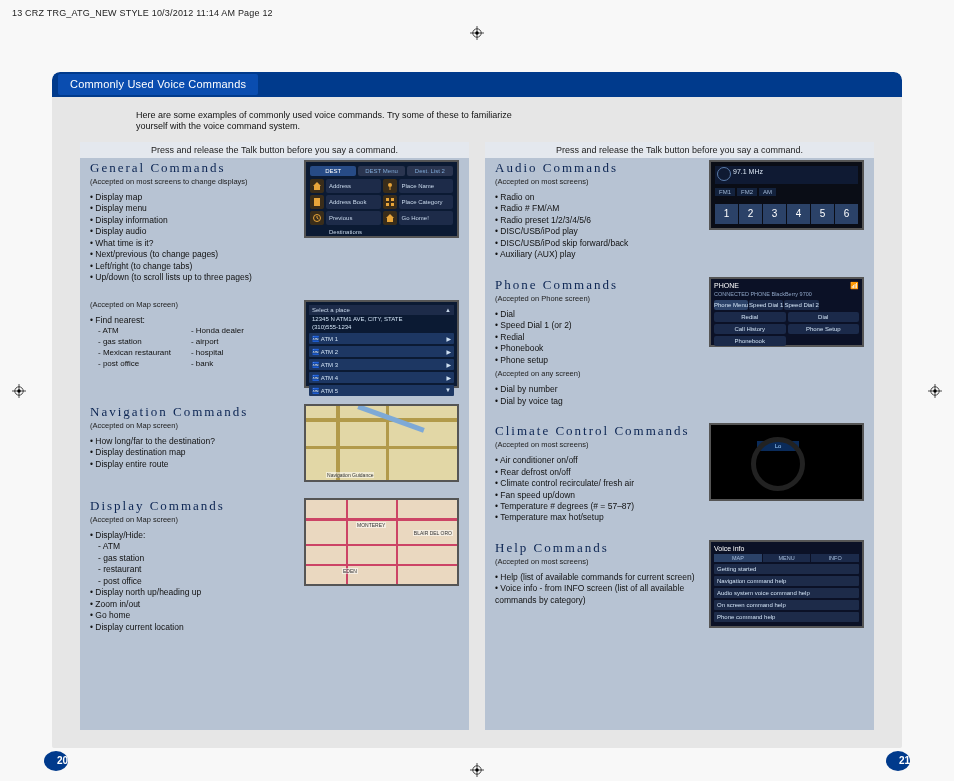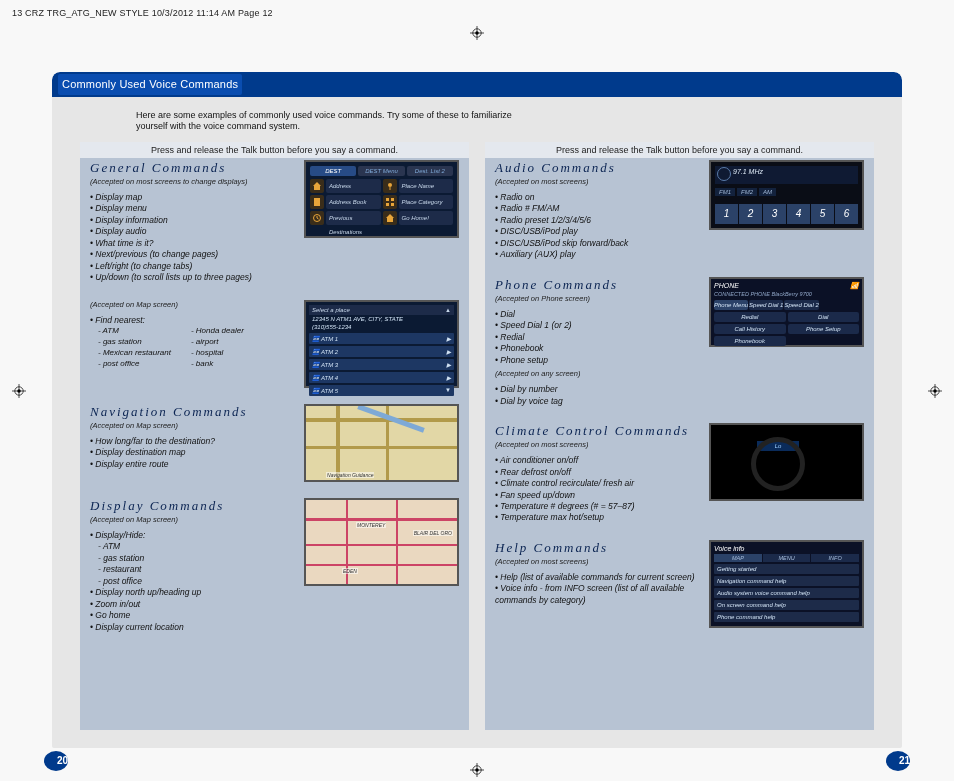--- a/index.html
+++ b/index.html
@@ -6,26 +6,26 @@
   body { font-family: Arial, Helvetica, sans-serif; background:#f8f8f8; width:954px; height:781px; position:relative; overflow:hidden; }
   .header-line { position:absolute; top:8px; left:12px; font-size:9px; color:#222; letter-spacing:.2px; }
   .reg-mark { position:absolute; width:14px; height:14px; }
   .reg-mark svg { width:14px; height:14px; }
   .reg-top { top:26px; left:50%; transform:translateX(-50%); }
   .reg-bottom { bottom:4px; left:50%; transform:translateX(-50%); }
   .reg-left { top:50%; left:12px; transform:translateY(-50%); }
   .reg-right { top:50%; right:12px; transform:translateY(-50%); }
   .card { position:absolute; top:72px; left:52px; right:52px; height:676px; background:#e6e6e6; border-radius:8px 8px 2px 2px; overflow:hidden; }
   .card-top-accent { position:absolute; top:0; left:0; right:0; height:25px; background:#003a8c; border-radius:8px 8px 0 0; }
-  .card-top-accent .tab { position:absolute; top:2px; left:6px; height:21px; padding:0 4px; background:#0a4db0; color:#fff; font-size:11px; line-height:21px; border-radius:2px; letter-spacing:.2px; }
+  .card-top-accent .tab { position:absolute; top:2px; left:6px; height:21px; padding:0 12px; background:#0a4db0; color:#fff; font-size:11px; line-height:21px; border-radius:2px; letter-spacing:.2px; }
   .intro { position:absolute; top:38px; left:84px; width:380px; font-size:9px; line-height:1.25; color:#111; }
   .columns { position:absolute; top:70px; left:28px; right:28px; bottom:18px; display:flex; gap:16px; }
   .col { flex:1; background:#b7c3d3; padding:8px 10px 10px 10px; position:relative; }
   .col-bar { background:#e4e8ee; color:#222; font-size:9px; text-align:center; padding:3px 0; margin:-8px -10px 2px -10px; }
-  .section { display:flex; gap:10px; margin-bottom:16px;font-style:italic; }
+  .section { display:flex; gap:10px; margin-bottom:16px; }
   .sec-text { flex:1 1 55%; }
   .sec-img { flex:0 0 42%; }
   .sec-title { font-family: "Times New Roman", serif; font-size:13px; color:#0b2452; letter-spacing:2px; margin-bottom:1px; }
   .sec-sub { font-size:7.5px; color:#222; margin-bottom:6px; }
   ul.cmds { list-style:none; font-size:8.5px; color:#111; line-height:1.35; }
   ul.cmds > li::before { content:"• "; }
   ul.cmds ul { list-style:none; padding-left:8px; }
   ul.cmds ul li::before { content:"- "; }
   .thumb { width:100%; border:2px solid #555; }
   .thumb-dest { background:#0b1a33; height:78px; padding:4px; }

